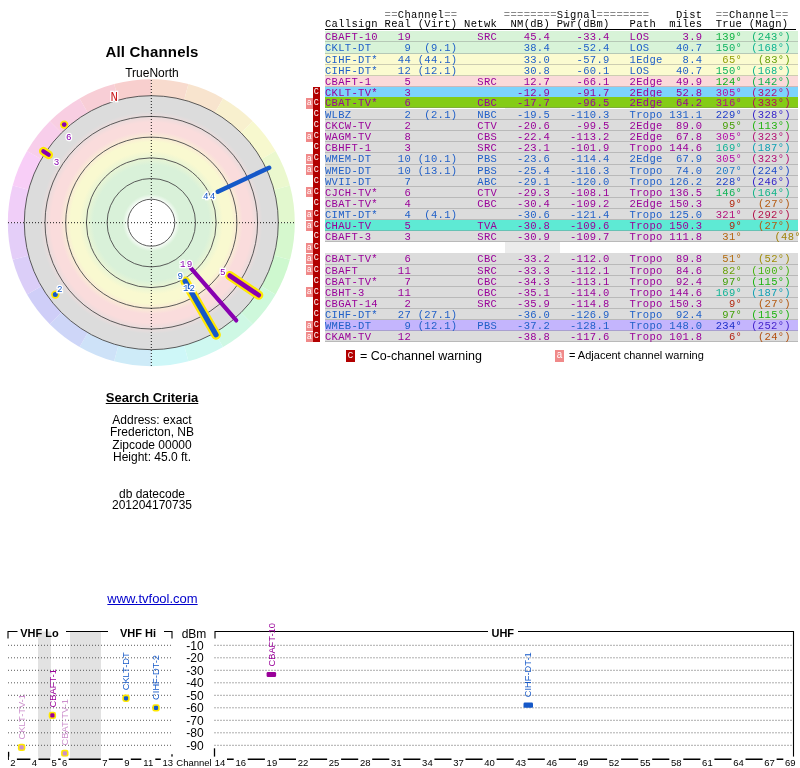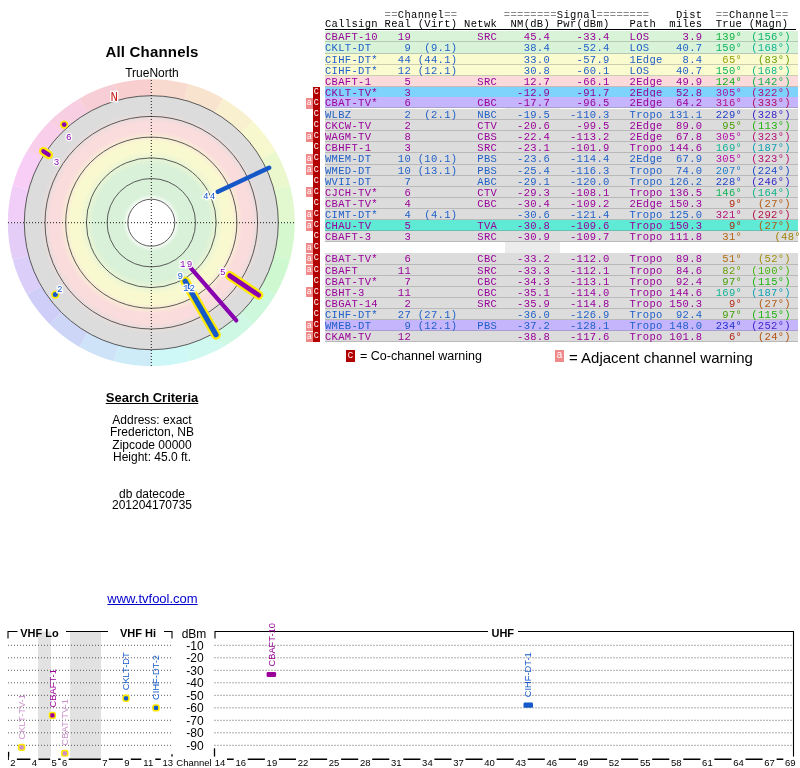--- a/index.html
+++ b/index.html
@@ -203,28 +203,28 @@
 <rect x="783.3" y="136.6" width="14.0" height="11" fill="#fff"></rect>
 <text x="790.3" y="145.7" font-size="9.5" text-anchor="middle" fill="#000">69</text>
 <text x="194" y="145.7" font-size="9.5" text-anchor="middle" fill="#000">Channel</text>
 </svg>
 <div class="abs" style="left:0;top:42.6px;width:304px;text-align:center;font-size:15px;font-weight:bold;letter-spacing:0.2px">All Channels</div>
 <div class="abs" style="left:0;top:66px;width:304px;text-align:center;font-size:12px">TrueNorth</div>
 <div class="thead" style="top:9.4px">         <i style="color:#888">==</i><i style="color:#000">Channel</i><i style="color:#888">==</i>       <i style="color:#888">========</i><i style="color:#000">Signal</i><i style="color:#888">========</i>    <i style="color:#000">Dist</i>  <i style="color:#888">==</i><i style="color:#000">Channel</i><i style="color:#888">==</i></div>
 <div class="thead" style="top:18.2px">Callsign Real (Virt) Netwk  NM(dB) Pwr(dBm)   Path  miles  True (Magn) </div>
 <div class="abs" style="left:325px;top:29.2px;width:471px;border-top:1.2px solid #000"></div>
 <div class="abs" style="left:504.5px;top:31.3px;width:55.5px;height:310.9px;background:rgba(40,40,40,0.085)"></div>
-<div class="trow" style="top:31.30px;background:#d8f3d8;color:#990099">CBAFT-10   19          SRC    45.4    -33.4   LOS     3.9  <i style="color:hsl(139,85%,38%)">139°</i> <i style="color:hsl(156,85%,38%);position:relative;left:2.5px">(156°)</i> </div>
+<div class="trow" style="top:31.30px;background:#d8f3d8;color:#990099">CBAFT-10   19          SRC    45.4    -33.4   LOS     3.9  <i style="color:hsl(139,85%,38%)">139°</i> <i style="color:hsl(156,85%,38%);position:relative;left:2.5px">(243°)</i> </div>
 <div class="trow" style="top:42.41px;background:#d8f3d8;color:#1f5fc8">CKLT-DT     9  (9.1)          38.4    -52.4   LOS    40.7  <i style="color:hsl(150,85%,38%)">150°</i> <i style="color:hsl(168,85%,38%);position:relative;left:2.5px">(168°)</i> </div>
 <div class="trow" style="top:53.51px;background:#fbfbd0;color:#1f5fc8">CIHF-DT*   44 (44.1)          33.0    -57.9   1Edge   8.4   <i style="color:hsl(65,90%,33%)">65°</i>  <i style="color:hsl(83,90%,33%);position:relative;left:2.5px">(83°)</i> </div>
 <div class="trow" style="top:64.62px;background:#fbfbd0;color:#1f5fc8">CIHF-DT*   12 (12.1)          30.8    -60.1   LOS    40.7  <i style="color:hsl(150,85%,38%)">150°</i> <i style="color:hsl(168,85%,38%);position:relative;left:2.5px">(168°)</i> </div>
 <div class="trow" style="top:75.73px;background:#fadada;color:#990099">CBAFT-1     5          SRC    12.7    -66.1   2Edge  49.9  <i style="color:hsl(124,85%,38%)">124°</i> <i style="color:hsl(142,85%,38%);position:relative;left:2.5px">(142°)</i> </div>
 <div class="trow" style="top:86.83px;background:#7dd3fc;color:#990099">CKLT-TV*    3                -12.9    -91.7   2Edge  52.8  <i style="color:hsl(305,85%,38%)">305°</i> <i style="color:hsl(322,85%,38%);position:relative;left:2.5px">(322°)</i> </div>
 <div class="wic wC" style="top:86.83px;height:11.11px;line-height:11.11px;left:313px">C</div>
-<div class="trow" style="top:97px;background:#c4b5fd;color:#990099">CBAT-TV*    6          CBC   -17.7    -96.5   2Edge  64.2  <i style="color:hsl(316,85%,38%)">316°</i> <i style="color:hsl(333,85%,38%);position:relative;left:2.5px">(333°)</i> </div>
+<div class="trow" style="top:97px;background:#84cc16;color:#990099">CBAT-TV*    6          CBC   -17.7    -96.5   2Edge  64.2  <i style="color:hsl(316,85%,38%)">316°</i> <i style="color:hsl(333,85%,38%);position:relative;left:2.5px">(333°)</i> </div>
 <div class="wic wC" style="top:97.94px;height:11.11px;line-height:11.11px;left:313px">C</div>
 <div class="wic wa" style="top:98.44px;height:10.2px;line-height:10.2px;left:306px">a</div>
 <div class="trow" style="top:109.05px;background:#dcdcdc;color:#1f5fc8">WLBZ        2  (2.1)   NBC   -19.5   -110.3   Tropo 131.1  <i style="color:hsl(229,75%,45%)">229°</i> <i style="color:hsl(247,75%,45%);position:relative;left:2.5px">(328°)</i> </div>
 <div class="wic wC" style="top:109.05px;height:11.11px;line-height:11.11px;left:313px">C</div>
 <div class="trow" style="top:120.16px;background:#dcdcdc;color:#990099">CKCW-TV     2          CTV   -20.6    -99.5   2Edge  89.0   <i style="color:hsl(95,90%,33%)">95°</i> <i style="color:hsl(113,85%,38%);position:relative;left:2.5px">(113°)</i> </div>
 <div class="wic wC" style="top:120.16px;height:11.11px;line-height:11.11px;left:313px">C</div>
 <div class="trow" style="top:131.26px;background:#dcdcdc;color:#990099">WAGM-TV     8          CBS   -22.4   -113.2   2Edge  67.8  <i style="color:hsl(305,85%,38%)">305°</i> <i style="color:hsl(323,85%,38%);position:relative;left:2.5px">(323°)</i> </div>
 <div class="wic wC" style="top:131.26px;height:11.11px;line-height:11.11px;left:313px">C</div>
 <div class="wic wa" style="top:131.76px;height:10.2px;line-height:10.2px;left:306px">a</div>
 <div class="trow" style="top:142.37px;background:#dcdcdc;color:#990099">CBHFT-1     3          SRC   -23.1   -101.9   Tropo 144.6  <i style="color:hsl(169,85%,38%)">169°</i> <i style="color:hsl(187,85%,38%);position:relative;left:2.5px">(187°)</i> </div>
@@ -270,17 +270,17 @@
 <div class="wic wC" style="top:308.97px;height:11.11px;line-height:11.11px;left:313px">C</div>
 <div class="trow" style="top:320.08px;background:#c4b5fd;color:#1f5fc8">WMEB-DT     9 (12.1)   PBS   -37.2   -128.1   Tropo 148.0  <i style="color:hsl(234,75%,45%)">234°</i> <i style="color:hsl(252,75%,45%);position:relative;left:2.5px">(252°)</i> </div>
 <div class="wic wC" style="top:320.08px;height:11.11px;line-height:11.11px;left:313px">C</div>
 <div class="wic wa" style="top:320.58px;height:10.2px;line-height:10.2px;left:306px">a</div>
 <div class="trow" style="top:331.19px;background:#dcdcdc;color:#990099">CKAM-TV    12                -38.8   -117.6   Tropo 101.8    <i style="color:hsl(6,85%,38%)">6°</i>  <i style="color:hsl(24,85%,38%);position:relative;left:2.5px">(24°)</i> </div>
 <div class="wic wC" style="top:331.19px;height:11.11px;line-height:11.11px;left:313px">C</div>
 <div class="wic wa" style="top:331.69px;height:10.2px;line-height:10.2px;left:306px">a</div>
 <div class="abs" style="left:346px;top:349.5px;width:9px;height:12.5px;background:#b20000;color:#fff;font-size:10px;text-align:center;line-height:12.5px;font-family:'Liberation Mono',monospace">c</div>
 <div class="abs" style="left:360px;top:349px;font-size:12.5px">= Co-channel warning</div>
 <div class="abs" style="left:555px;top:349.5px;width:9px;height:12.5px;background:#f08989;color:#fff;font-size:10px;text-align:center;line-height:12.5px;font-family:'Liberation Mono',monospace">a</div>
-<div class="abs" style="left:569px;top:349px;font-size:15px">= Adjacent channel warning</div>
+<div class="abs" style="left:569px;top:349px;font-size:11px">= Adjacent channel warning</div>
 <div class="abs" style="left:0;top:390px;width:304px;text-align:center;font-size:13px;font-weight:bold"><span style="text-decoration:underline">Search Criteria</span></div>
 <div class="abs" style="left:0;top:413.5px;width:304px;text-align:center;font-size:12px;line-height:12.6px">Address: exact<br>Fredericton, NB<br>Zipcode 00000<br>Height: 45.0 ft.</div>
 <div class="abs" style="left:0;top:488.5px;width:304px;text-align:center;font-size:12px;line-height:11.8px">db datecode<br>201204170735</div>
 <div class="abs" style="left:0;top:590.5px;width:305px;text-align:center;font-size:13px"><span style="color:#0000cc;text-decoration:underline">www.tvfool.com</span></div>
 
 </body></html>

